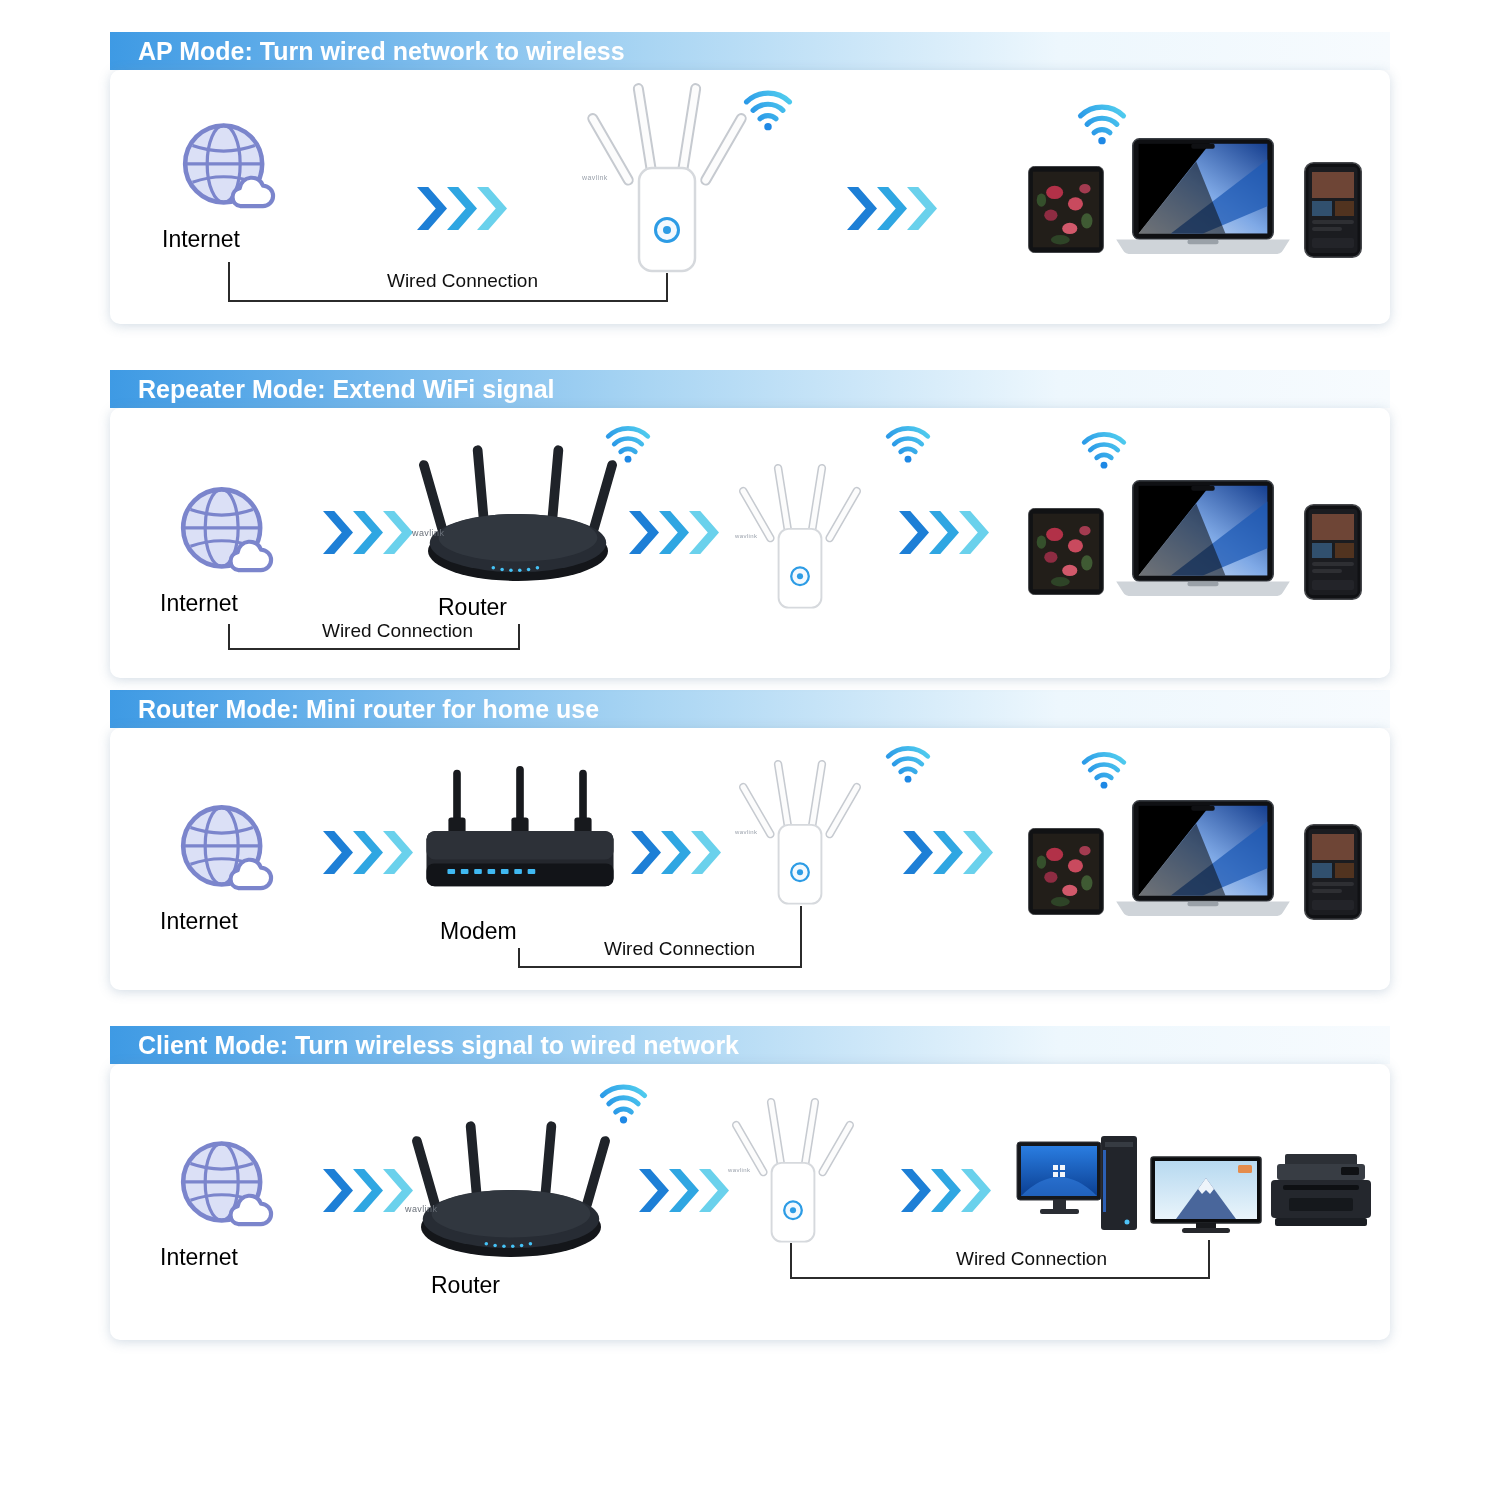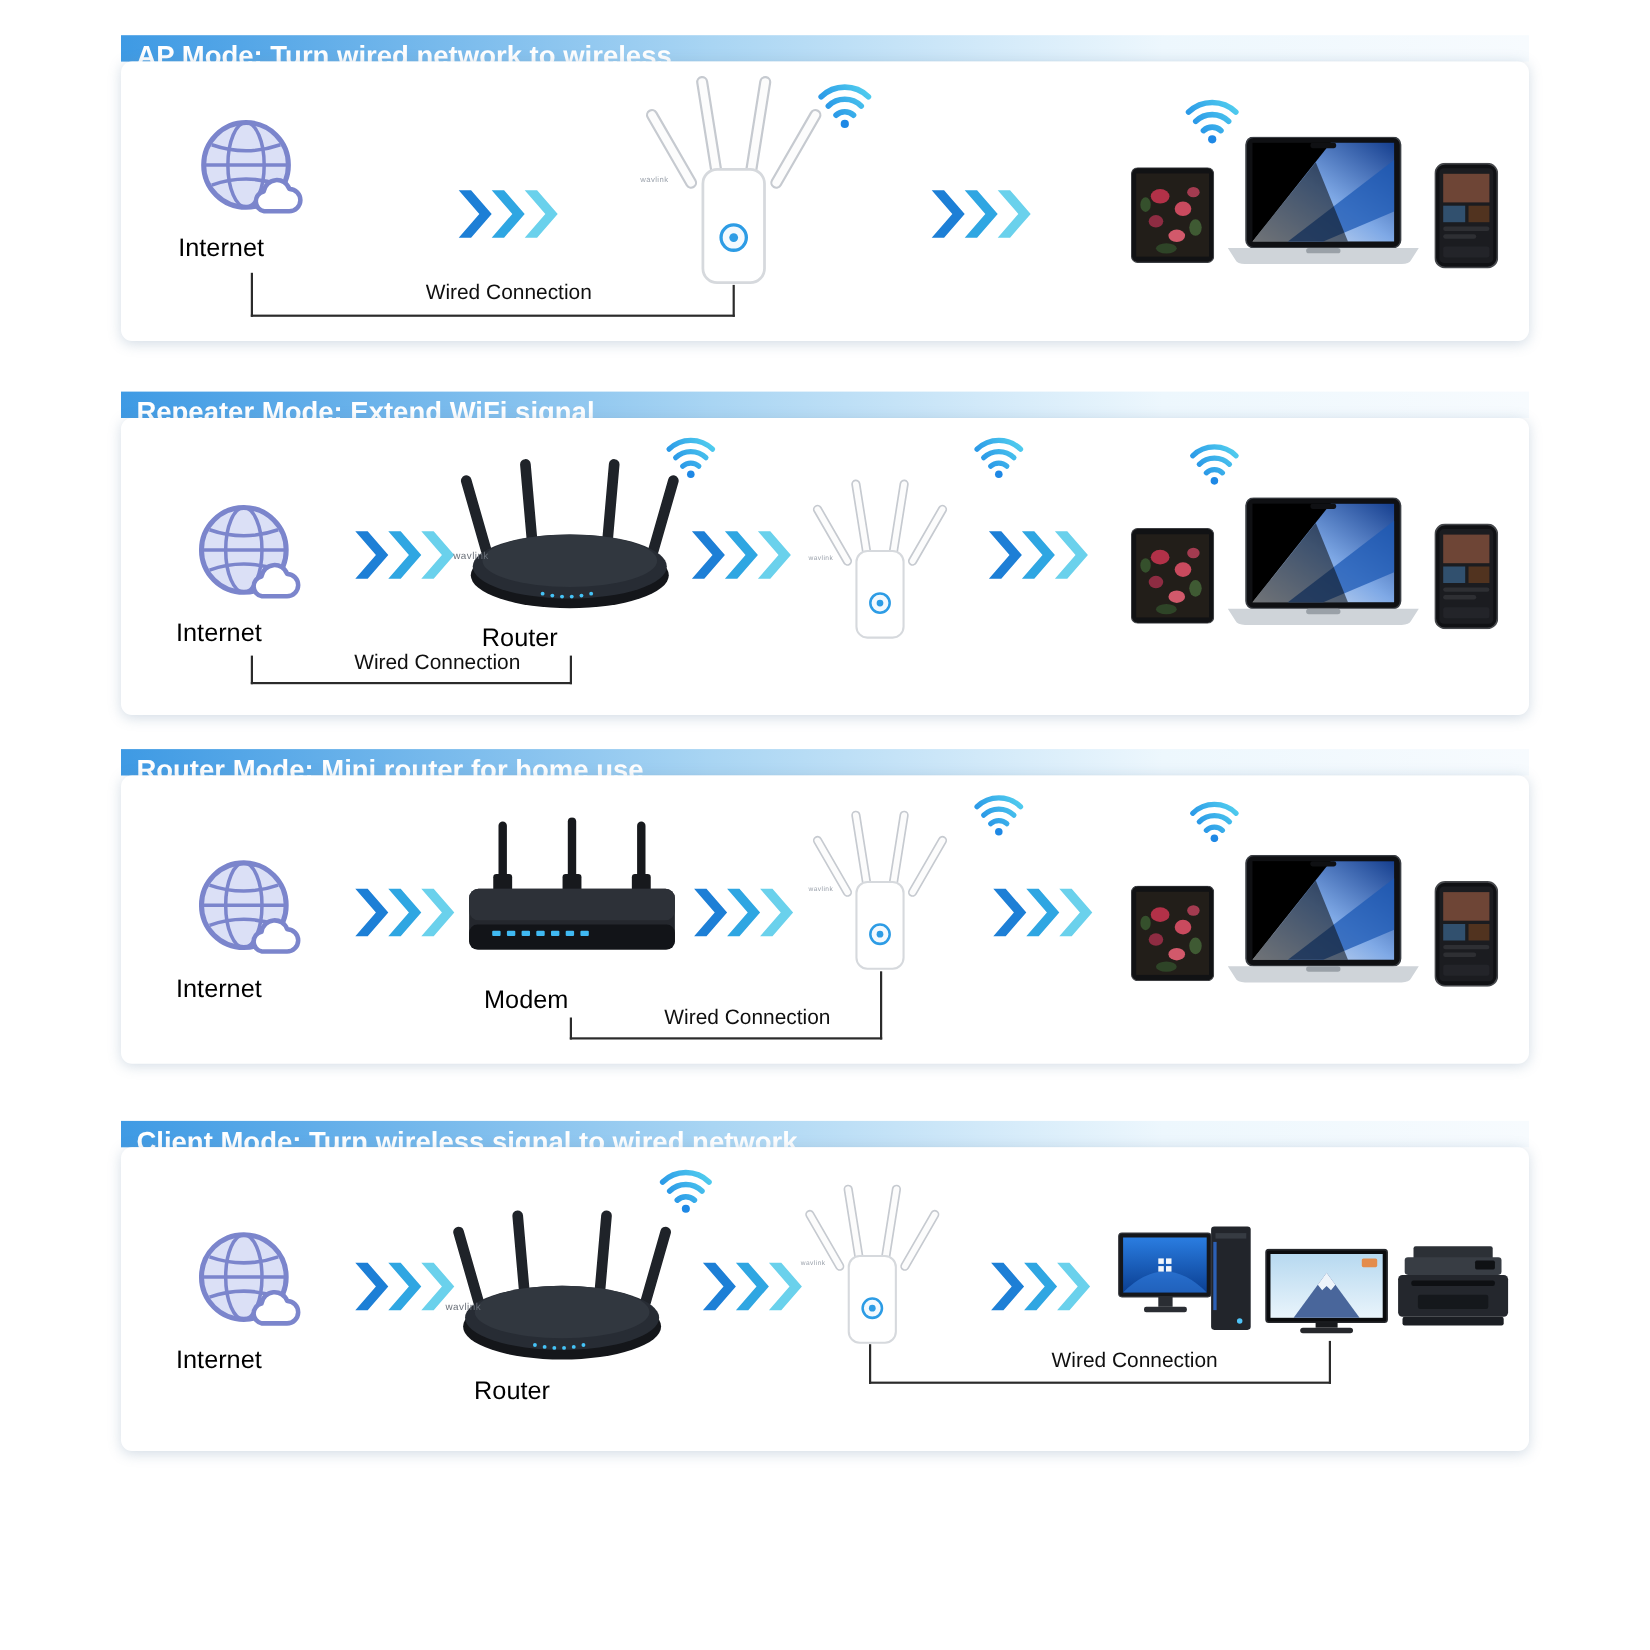--- a/index.html
+++ b/index.html
@@ -1,21 +1,21 @@
 <!DOCTYPE html>
 <html style="--header-start: #3e9ae4; --header-mid: #a9d5f3; --header-end: #edf7fd; --arrow-1: #1d7fd6; --arrow-2: #2fa6e2; --arrow-3: #6ad1ec; --wifi-start: #1e88e5; --wifi-end: #55d3ef; --globe-stroke: #7b85cc; --globe-fill: #dbe0f6; --wire: #2b2b2b; --accent-blue: #2d9ce5;"><head>
 <meta charset="utf-8">
 <style>
   *{margin:0;padding:0;box-sizing:border-box}
   html,body{width:1500px;height:1500px}
   body{background:#ffffff;font-family:"Liberation Sans",sans-serif;color:#000}
   .page{position:relative;width:1500px;height:1500px;overflow:hidden}
   .title{text-align:center;padding-top:38px;font-size:62px;line-height:1.05;font-weight:bold;letter-spacing:1px;color:#060606}
   .mode{margin-left:110px;margin-right:110px}
-  .mode-header{height:24px;line-height:38px;padding-left:14px;font-size:25px;font-weight:bold;color:#ffffff;
+  .mode-header{height:38px;line-height:38px;padding-left:28px;font-size:25px;font-weight:bold;color:#ffffff;
     background:linear-gradient(90deg,var(--header-start,#3e9ae4) 0%,var(--header-mid,#a9d5f3) 42%,var(--header-end,#edf7fd) 74%,#f7fbfe 100%)}
   .mode-body{position:relative;background:#fff;border-radius:10px;box-shadow:0 2px 12px rgba(110,140,170,.30)}
   .abs{position:absolute}
   .lbl{position:absolute;text-align:left;font-size:23px;color:#000}
   .wired-lbl{position:absolute;text-align:right;font-size:19px;color:#101010}
   .wire{position:absolute;background:var(--wire,#2b2b2b)}
   .wire-v{width:2px}
   .wire-h{height:2px}
   .device-wrap{position:absolute}
   .device-wrap>svg{width:100%;height:100%;display:block}
@@ -290,21 +290,21 @@
       <svg class="abs" style="left:1194px;top:96px;width:58px;height:96px">
           <use href="#phone"></use>
         </svg>
       <div class="wire wire-v" style="left:118px;top:216px;height:26px"></div>
       <div class="wire wire-h" style="left:118px;top:240px;width:292px"></div>
       <div class="wire wire-v" style="left:408px;top:216px;height:26px"></div>
       <div class="wired-lbl" style="left:178px;top:212px;width:185px">Wired Connection</div>
     </div>
   </section>
 
-  <section class="mode" style="margin-top:31px">
+  <section class="mode" style="margin-top:12px">
     <div class="mode-header">Router Mode: Mini router for home use</div>
     <div class="mode-body" style="height:262px">
       <svg class="abs" style="left:64px;top:72px;width:110px;height:101px">
           <use href="#globe"></use>
         </svg>
       <div class="lbl" style="left:50px;top:180px;width:140px">Internet</div>
       <svg class="abs" style="left:212px;top:102px;width:92px;height:45px">
           <use href="#chevrons"></use>
         </svg>
       <svg class="abs" style="left:305px;top:38px;width:210px;height:148px">
@@ -338,21 +338,21 @@
       <svg class="abs" style="left:1194px;top:96px;width:58px;height:96px">
           <use href="#phone"></use>
         </svg>
       <div class="wire wire-v" style="left:408px;top:220px;height:20px"></div>
       <div class="wire wire-h" style="left:408px;top:238px;width:284px"></div>
       <div class="wire wire-v" style="left:690px;top:178px;height:62px"></div>
       <div class="wired-lbl" style="left:465px;top:210px;width:180px">Wired Connection</div>
     </div>
   </section>
 
-  <section class="mode" style="margin-top:52px">
+  <section class="mode" style="margin-top:36px">
     <div class="mode-header">Client Mode: Turn wireless signal to wired network</div>
     <div class="mode-body" style="height:276px">
       <svg class="abs" style="left:64px;top:72px;width:110px;height:101px">
           <use href="#globe"></use>
         </svg>
       <div class="lbl" style="left:50px;top:180px;width:140px">Internet</div>
       <svg class="abs" style="left:212px;top:104px;width:92px;height:45px">
           <use href="#chevrons"></use>
         </svg>
       <div class="device-wrap" style="left:295px;top:50px;width:212px;height:150px">

